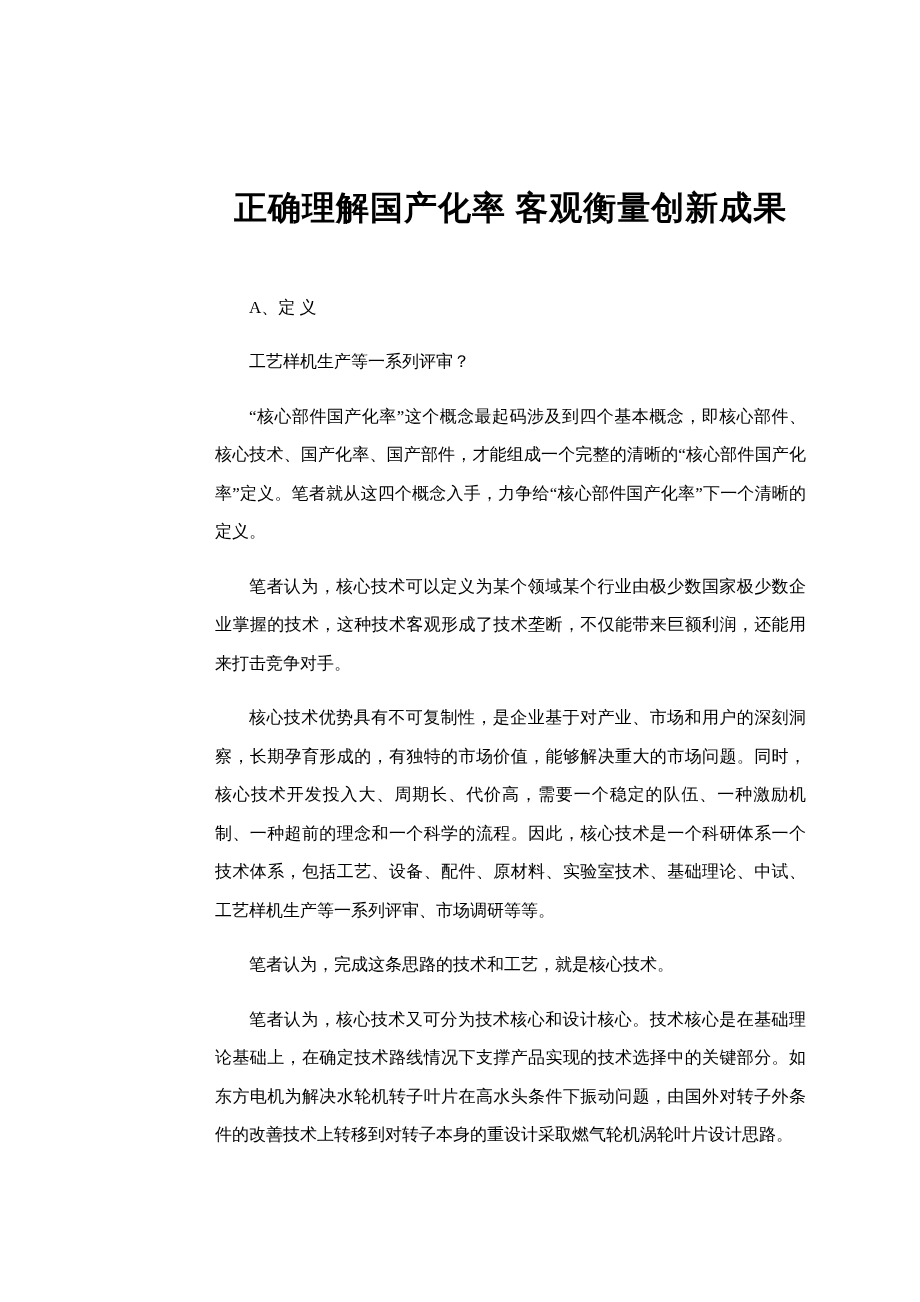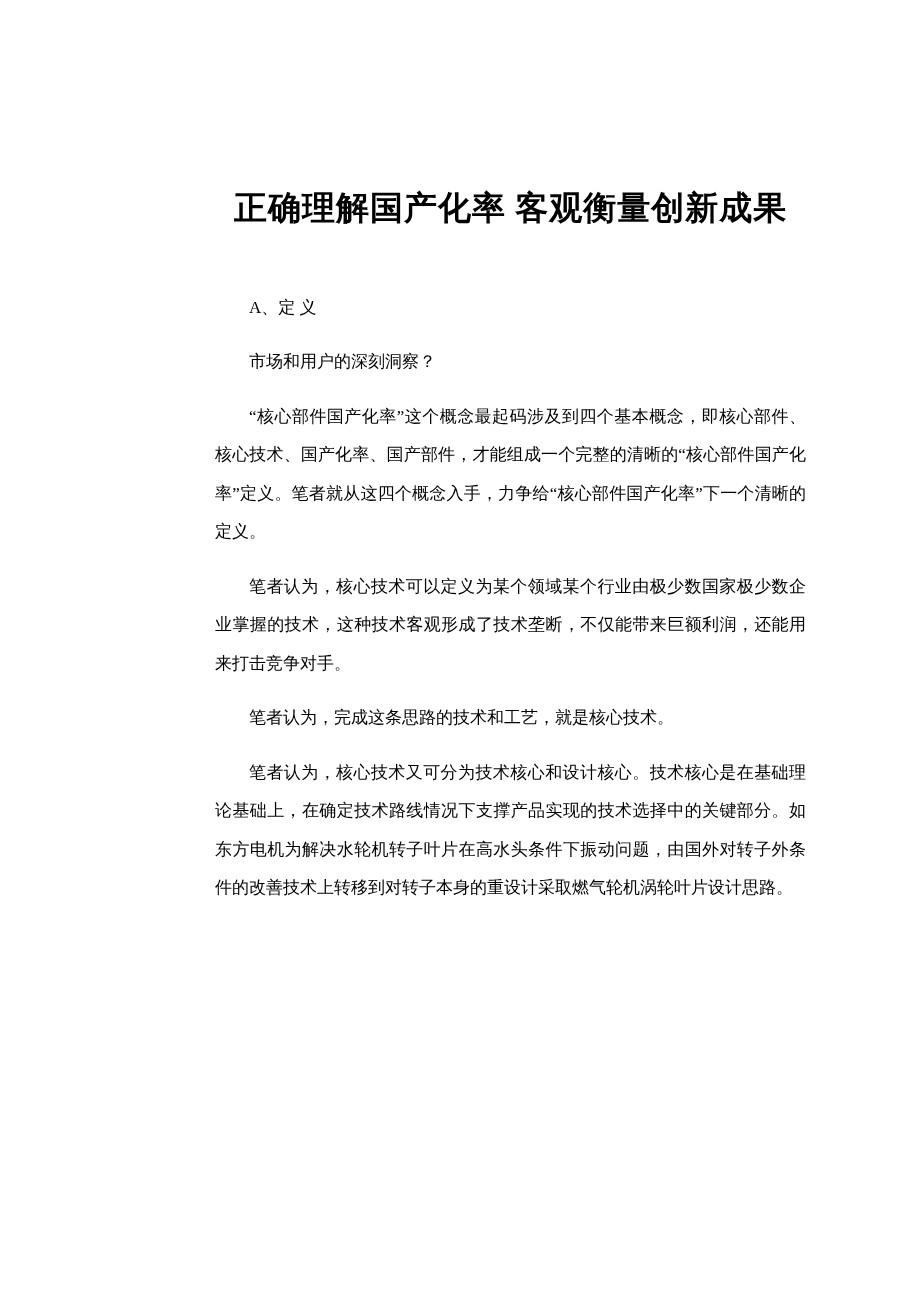--- a/index.html
+++ b/index.html
@@ -39,19 +39,20 @@
       word-break: break-all;
     }
   </style>
 </head>
 <body>
 
 <div class="page">
   <h1 class="doc-title">正确理解国产化率 客观衡量创新成果</h1>
   <div class="doc-body" id="doc-body">
       <p class="para">A、定 义</p>
-      <p class="para">市场和用户的深刻洞察？</p>
+      <p class="para">工艺样机生产等一系列评审？</p>
       <p class="para">“核心部件国产化率”这个概念最起码涉及到四个基本概念，即核心部件、核心技术、国产化率、国产部件，才能组成一个完整的清晰的“核心部件国产化率”定义。笔者就从这四个概念入手，力争给“核心部件国产化率”下一个清晰的定义。</p>
       <p class="para">笔者认为，核心技术可以定义为某个领域某个行业由极少数国家极少数企业掌握的技术，这种技术客观形成了技术垄断，不仅能带来巨额利润，还能用来打击竞争对手。</p>
+      <p class="para">核心技术优势具有不可复制性，是企业基于对产业、市场和用户的深刻洞察，长期孕育形成的，有独特的市场价值，能够解决重大的市场问题。同时，核心技术开发投入大、周期长、代价高，需要一个稳定的队伍、一种激励机制、一种超前的理念和一个科学的流程。因此，核心技术是一个科研体系一个技术体系，包括工艺、设备、配件、原材料、实验室技术、基础理论、中试、工艺样机生产等一系列评审、市场调研等等。</p>
       <p class="para">笔者认为，完成这条思路的技术和工艺，就是核心技术。</p>
       <p class="para">笔者认为，核心技术又可分为技术核心和设计核心。技术核心是在基础理论基础上，在确定技术路线情况下支撑产品实现的技术选择中的关键部分。如东方电机为解决水轮机转子叶片在高水头条件下振动问题，由国外对转子外条件的改善技术上转移到对转子本身的重设计采取燃气轮机涡轮叶片设计思路。</p>
     </div>
 </div>
 
 </body></html>

